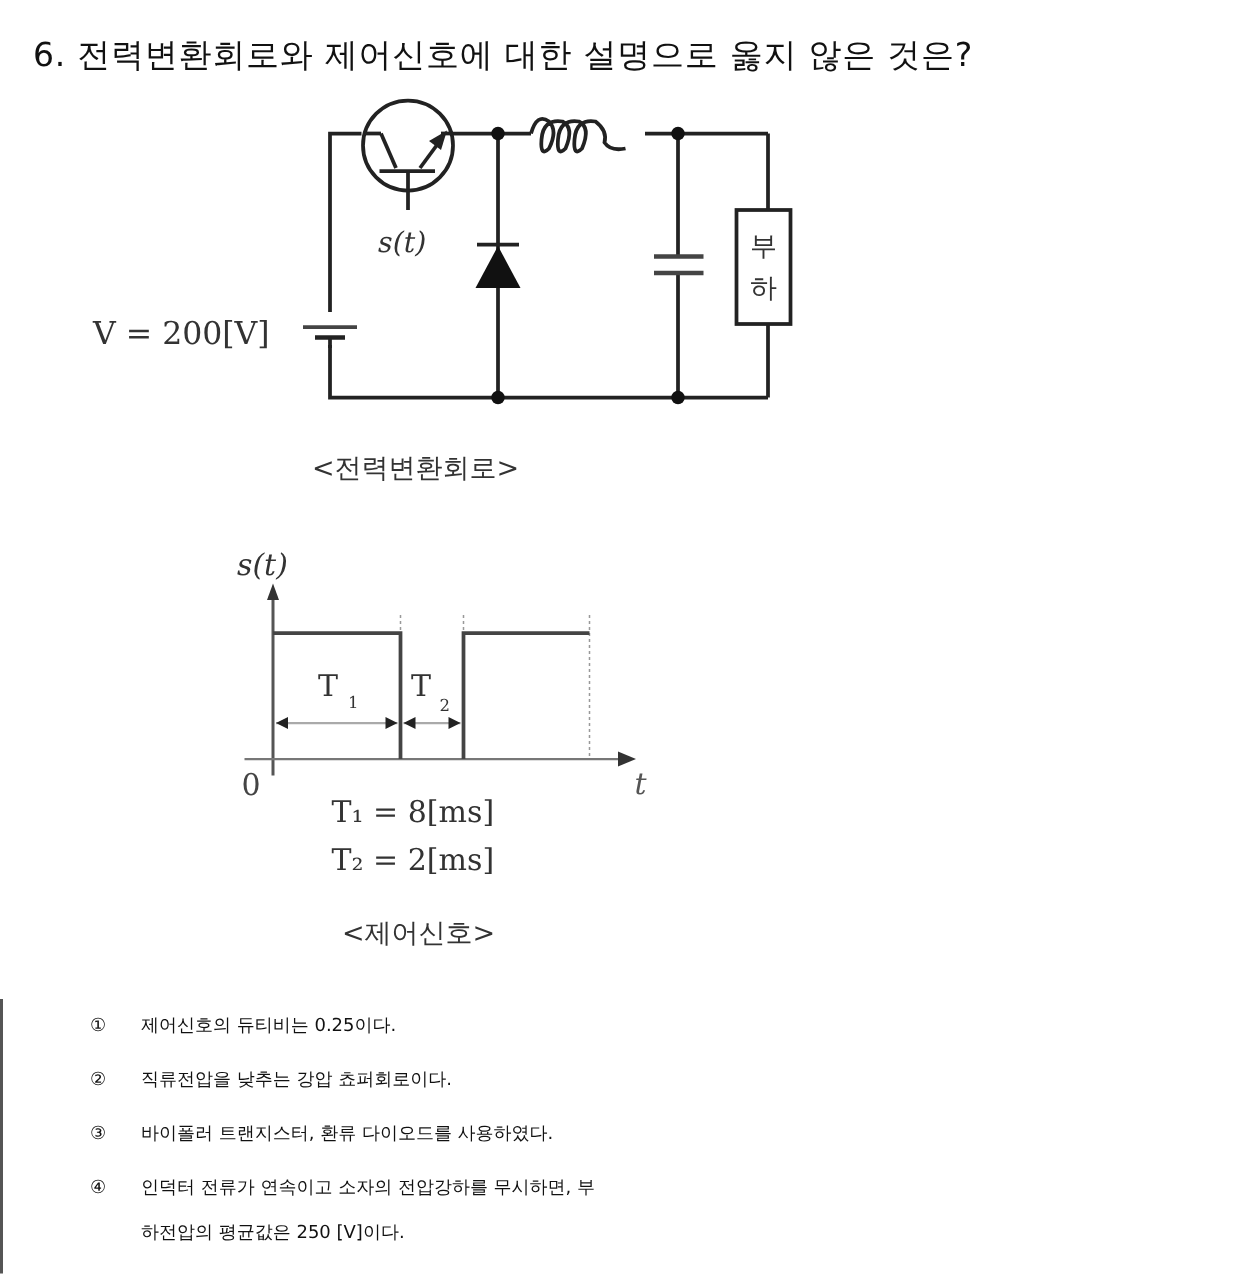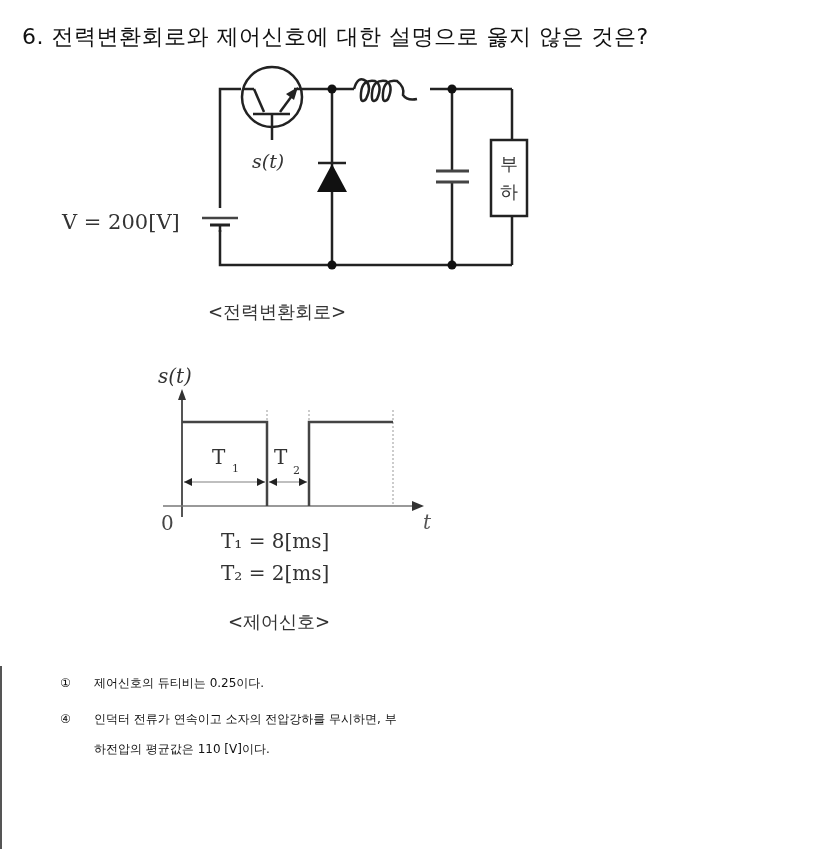--- a/index.html
+++ b/index.html
@@ -118,16 +118,22 @@
   <text x="228" y="628" class="serif" font-size="18" fill="#333">&lt;제어신호&gt;</text>
 </svg>
 
 <div class="choices-bar"></div>
 
 <div class="choices">
   <div class="choice">
     <span class="num">①</span><span>제어신호의 듀티비는 0.25이다.</span>
   </div>
   <div class="choice">
+    <span class="num">②</span><span>직류전압을 낮추는 강압 쵸퍼회로이다.</span>
+  </div>
+  <div class="choice">
+    <span class="num">③</span><span>바이폴러 트랜지스터, 환류 다이오드를 사용하였다.</span>
+  </div>
+  <div class="choice">
     <span class="num">④</span><span>인덕터 전류가 연속이고 소자의 전압강하를 무시하면, 부</span>
-    <span class="cont">하전압의 평균값은 110 [V]이다.</span>
+    <span class="cont">하전압의 평균값은 250 [V]이다.</span>
   </div>
 </div>
 
 </body></html>

